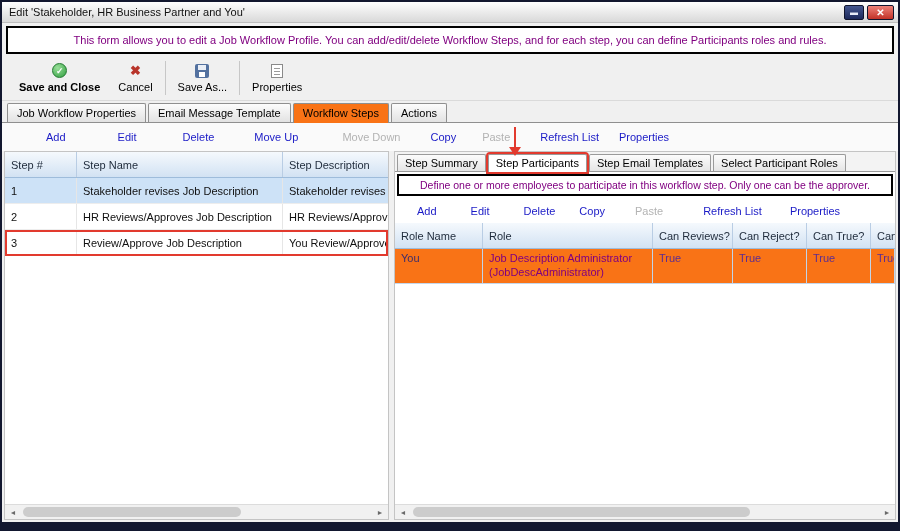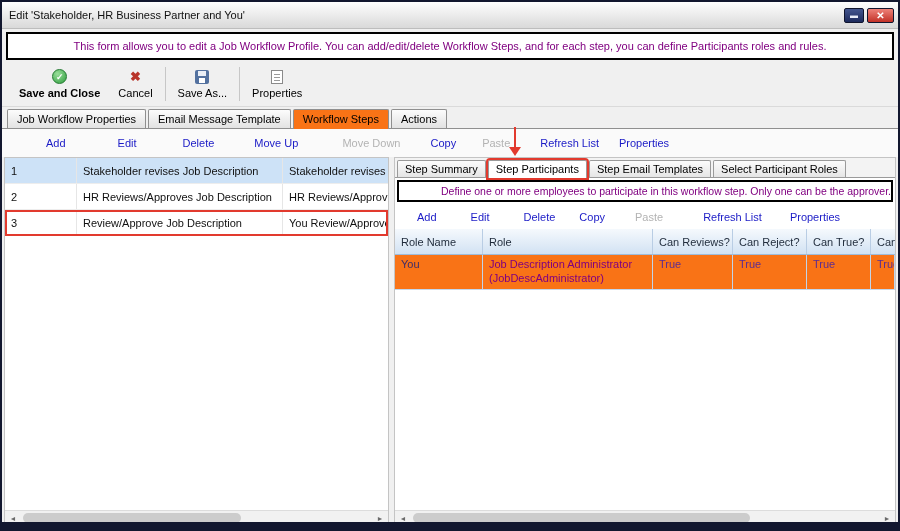--- a/index.html
+++ b/index.html
@@ -7,21 +7,21 @@
   body { font-family:"Liberation Sans", sans-serif; }
 
   .window {
     width:900px; height:531px;
     border:2px solid #12172f; border-bottom-width:9px;
     background:#f0f0f0; position:relative; overflow:hidden;
   }
 
   
   .titlebar {
-    height:27px; background:linear-gradient(#fefefe,#d9d9d9);
+    height:21px; background:linear-gradient(#fefefe,#d9d9d9);
     border-bottom:1px solid #bdbdbd;
     display:flex; align-items:center; padding:8px 4px;
   }
   .titlebar .title { flex:1; font-size:11px; color:#111; padding-left:3px; }
   .win-btn {
     height:15px; display:flex; align-items:center; justify-content:center;
     border-radius:2px; margin-left:3px; cursor:default;
     border:1px solid #10152e;
   }
   .btn-min { width:20px; background:linear-gradient(#44568f,#1d2a5c); color:#e8ecf7; font-size:8px; }
@@ -125,21 +125,21 @@
   .sub-tab {
     font-size:11px; padding:2px 7px; margin-right:2px; white-space:nowrap;
     border:1px solid #9a9a9a; border-bottom:none; border-radius:2px 2px 0 0;
     background:linear-gradient(#fcfcfc,#e5e5e5); cursor:default;
   }
   .sub-tab.active { background:#fff; margin-bottom:-1px; padding-bottom:3px; z-index:2; position:relative; }
   .sub-tab.annotated { outline:2px solid #e23a2e; }
 
   .r-banner {
     margin:2px 2px; border:2px solid #000; background:#fff; height:22px;
-    display:flex; align-items:center; justify-content:flex-end; flex:0 0 auto;
+    display:flex; align-items:center; justify-content:center; flex:0 0 auto;
   }
   .r-banner .txt { color:#800080; font-size:10.5px; white-space:nowrap; overflow:hidden; }
 
   .r-links { display:flex; align-items:center; height:25px; padding-left:22px; font-size:11px; flex:0 0 auto; }
   .rm-a{margin-right:34px}.rm-b{margin-right:34px}.rm-c{margin-right:24px}
   .rm-d{margin-right:30px}.rm-e{margin-right:40px}.rm-f{margin-right:28px}
 
   
   .hscroll {
     margin-top:auto; height:15px; background:#f1f1f1; border-top:1px solid #dcdcdc;
@@ -222,20 +222,25 @@
   </div>
 
   <div class="annotation-arrow">
     <div class="arrow-shaft"></div>
     <div class="arrow-head"></div>
   </div>
 
   <div class="content">
 
     <div class="panel left-panel">
+      <div class="grid-header">
+        <div class="gh-cell lc1">Step #</div>
+        <div class="gh-cell lc2">Step Name</div>
+        <div class="gh-cell lc3">Step Description</div>
+      </div>
       <div class="grid-row selected">
         <div class="gr-cell lc1">1</div>
         <div class="gr-cell lc2">Stakeholder revises Job Description</div>
         <div class="gr-cell lc3">Stakeholder revises J</div>
       </div>
       <div class="grid-row">
         <div class="gr-cell lc1">2</div>
         <div class="gr-cell lc2">HR Reviews/Approves Job Description</div>
         <div class="gr-cell lc3">HR Reviews/Approve</div>
       </div>

